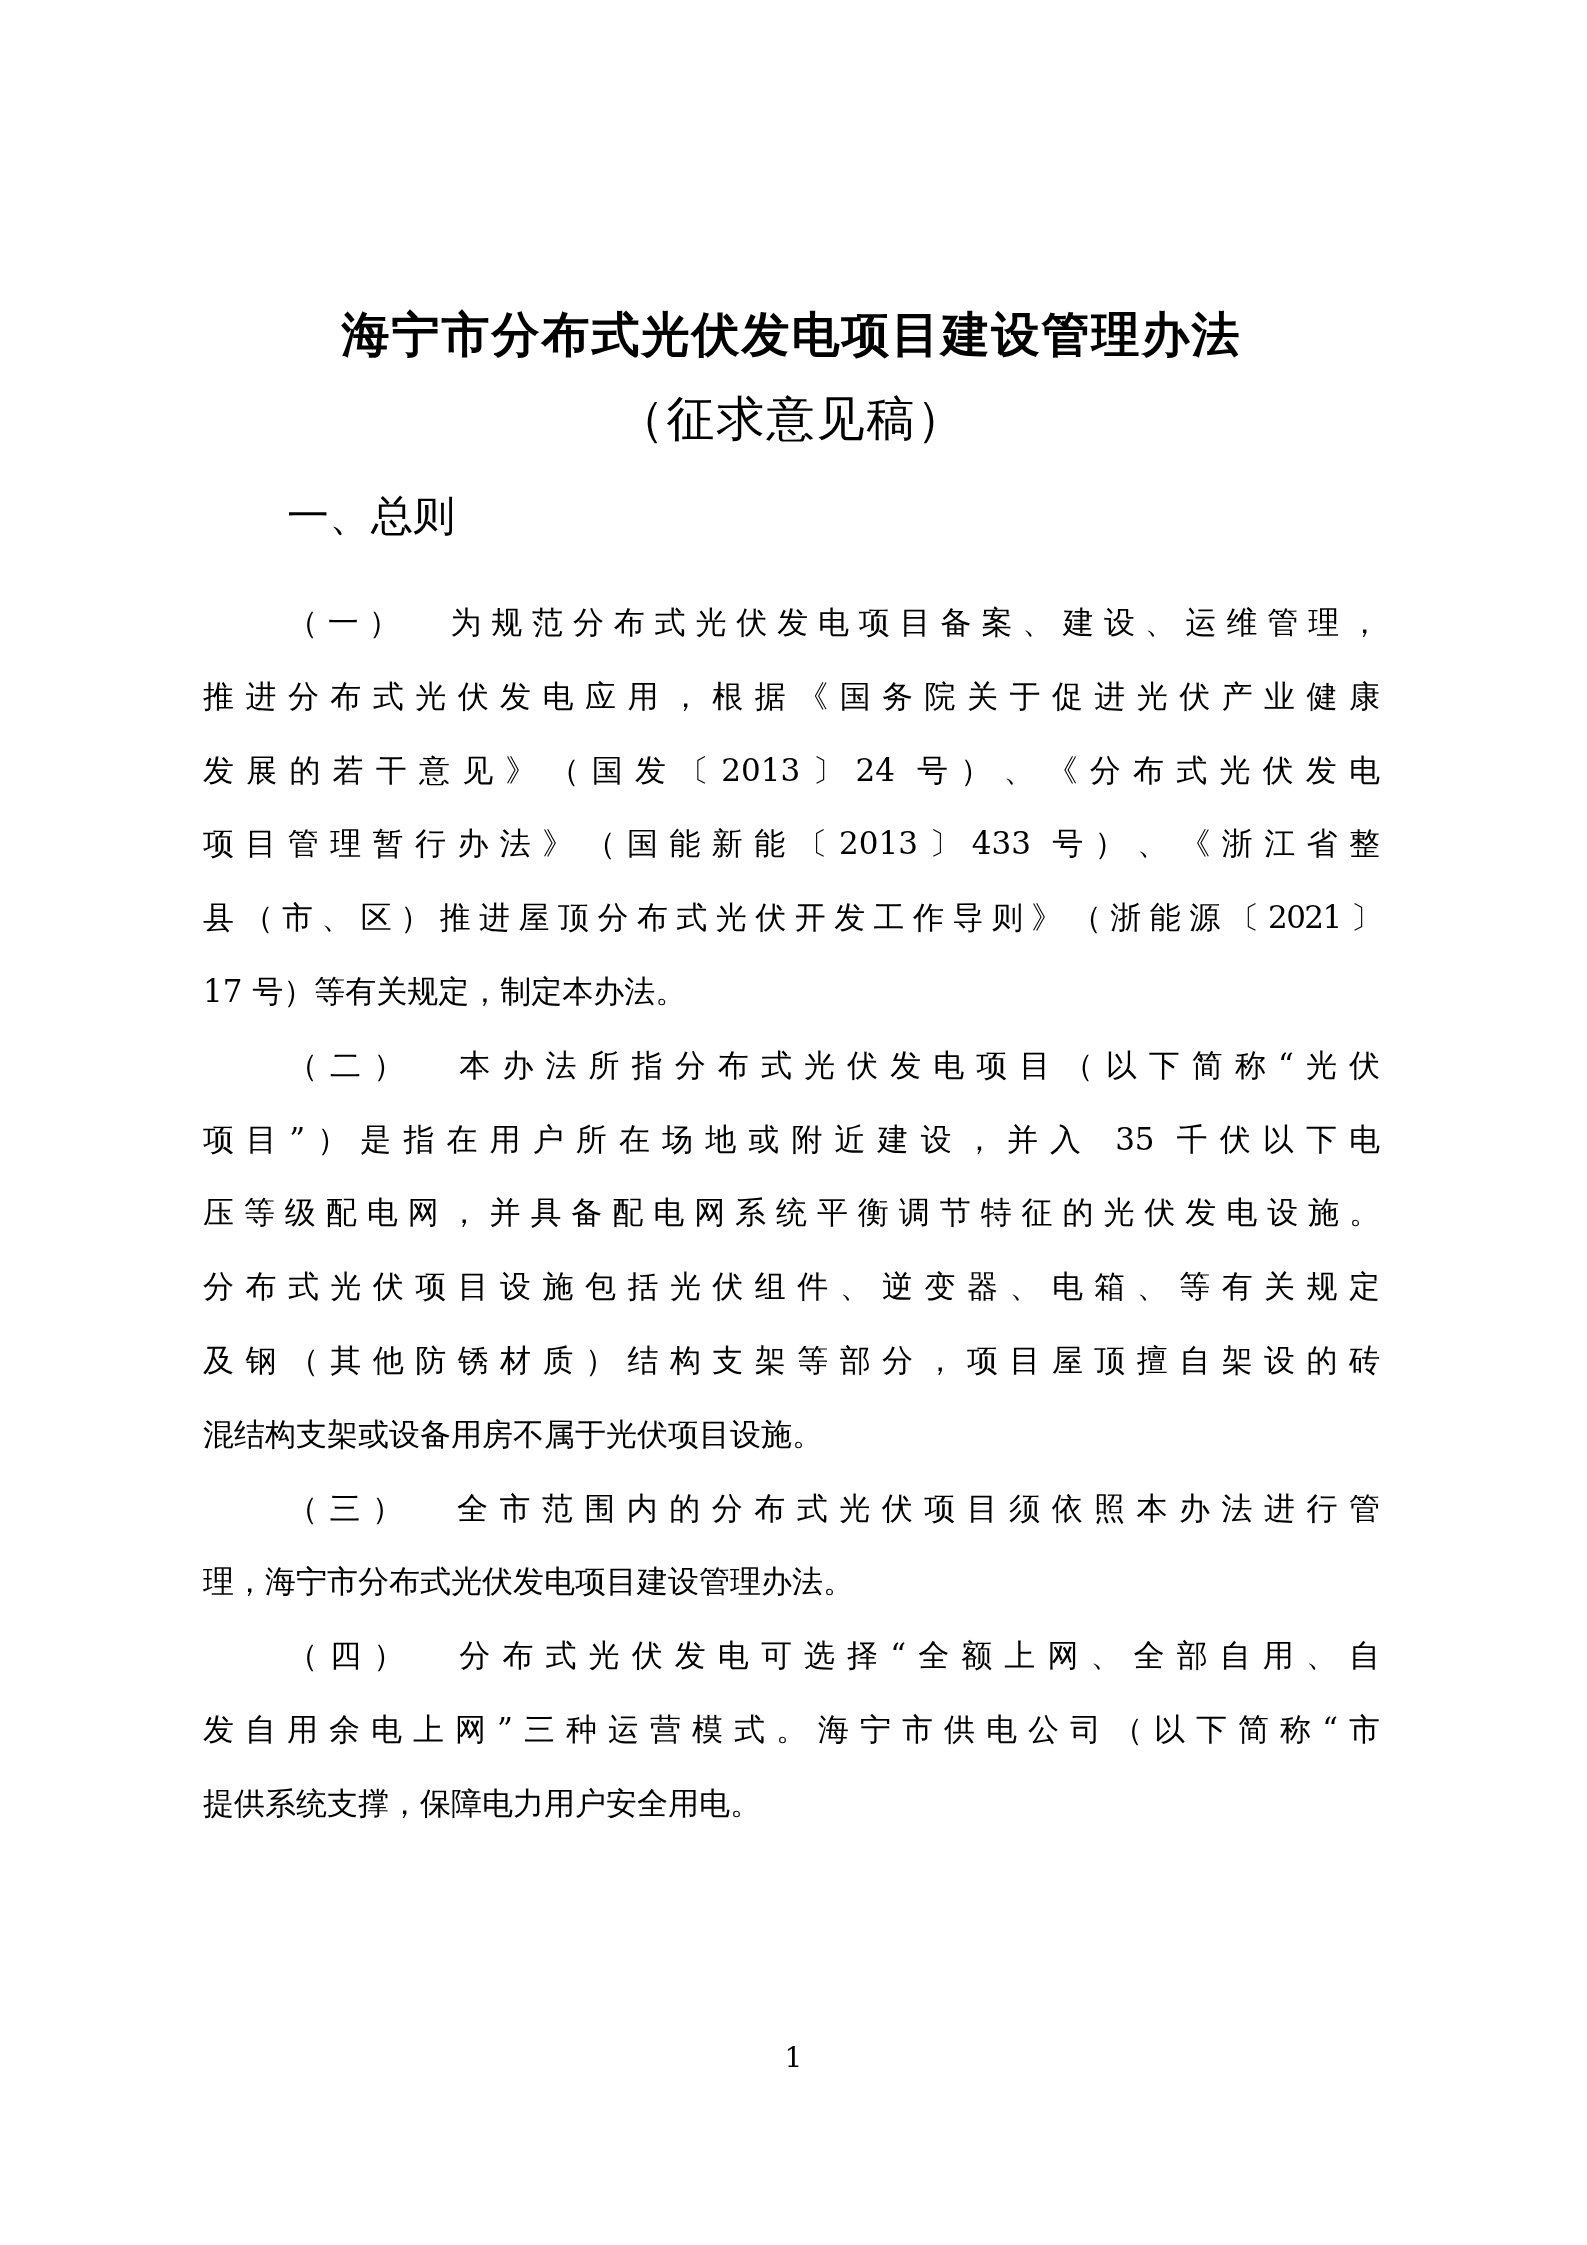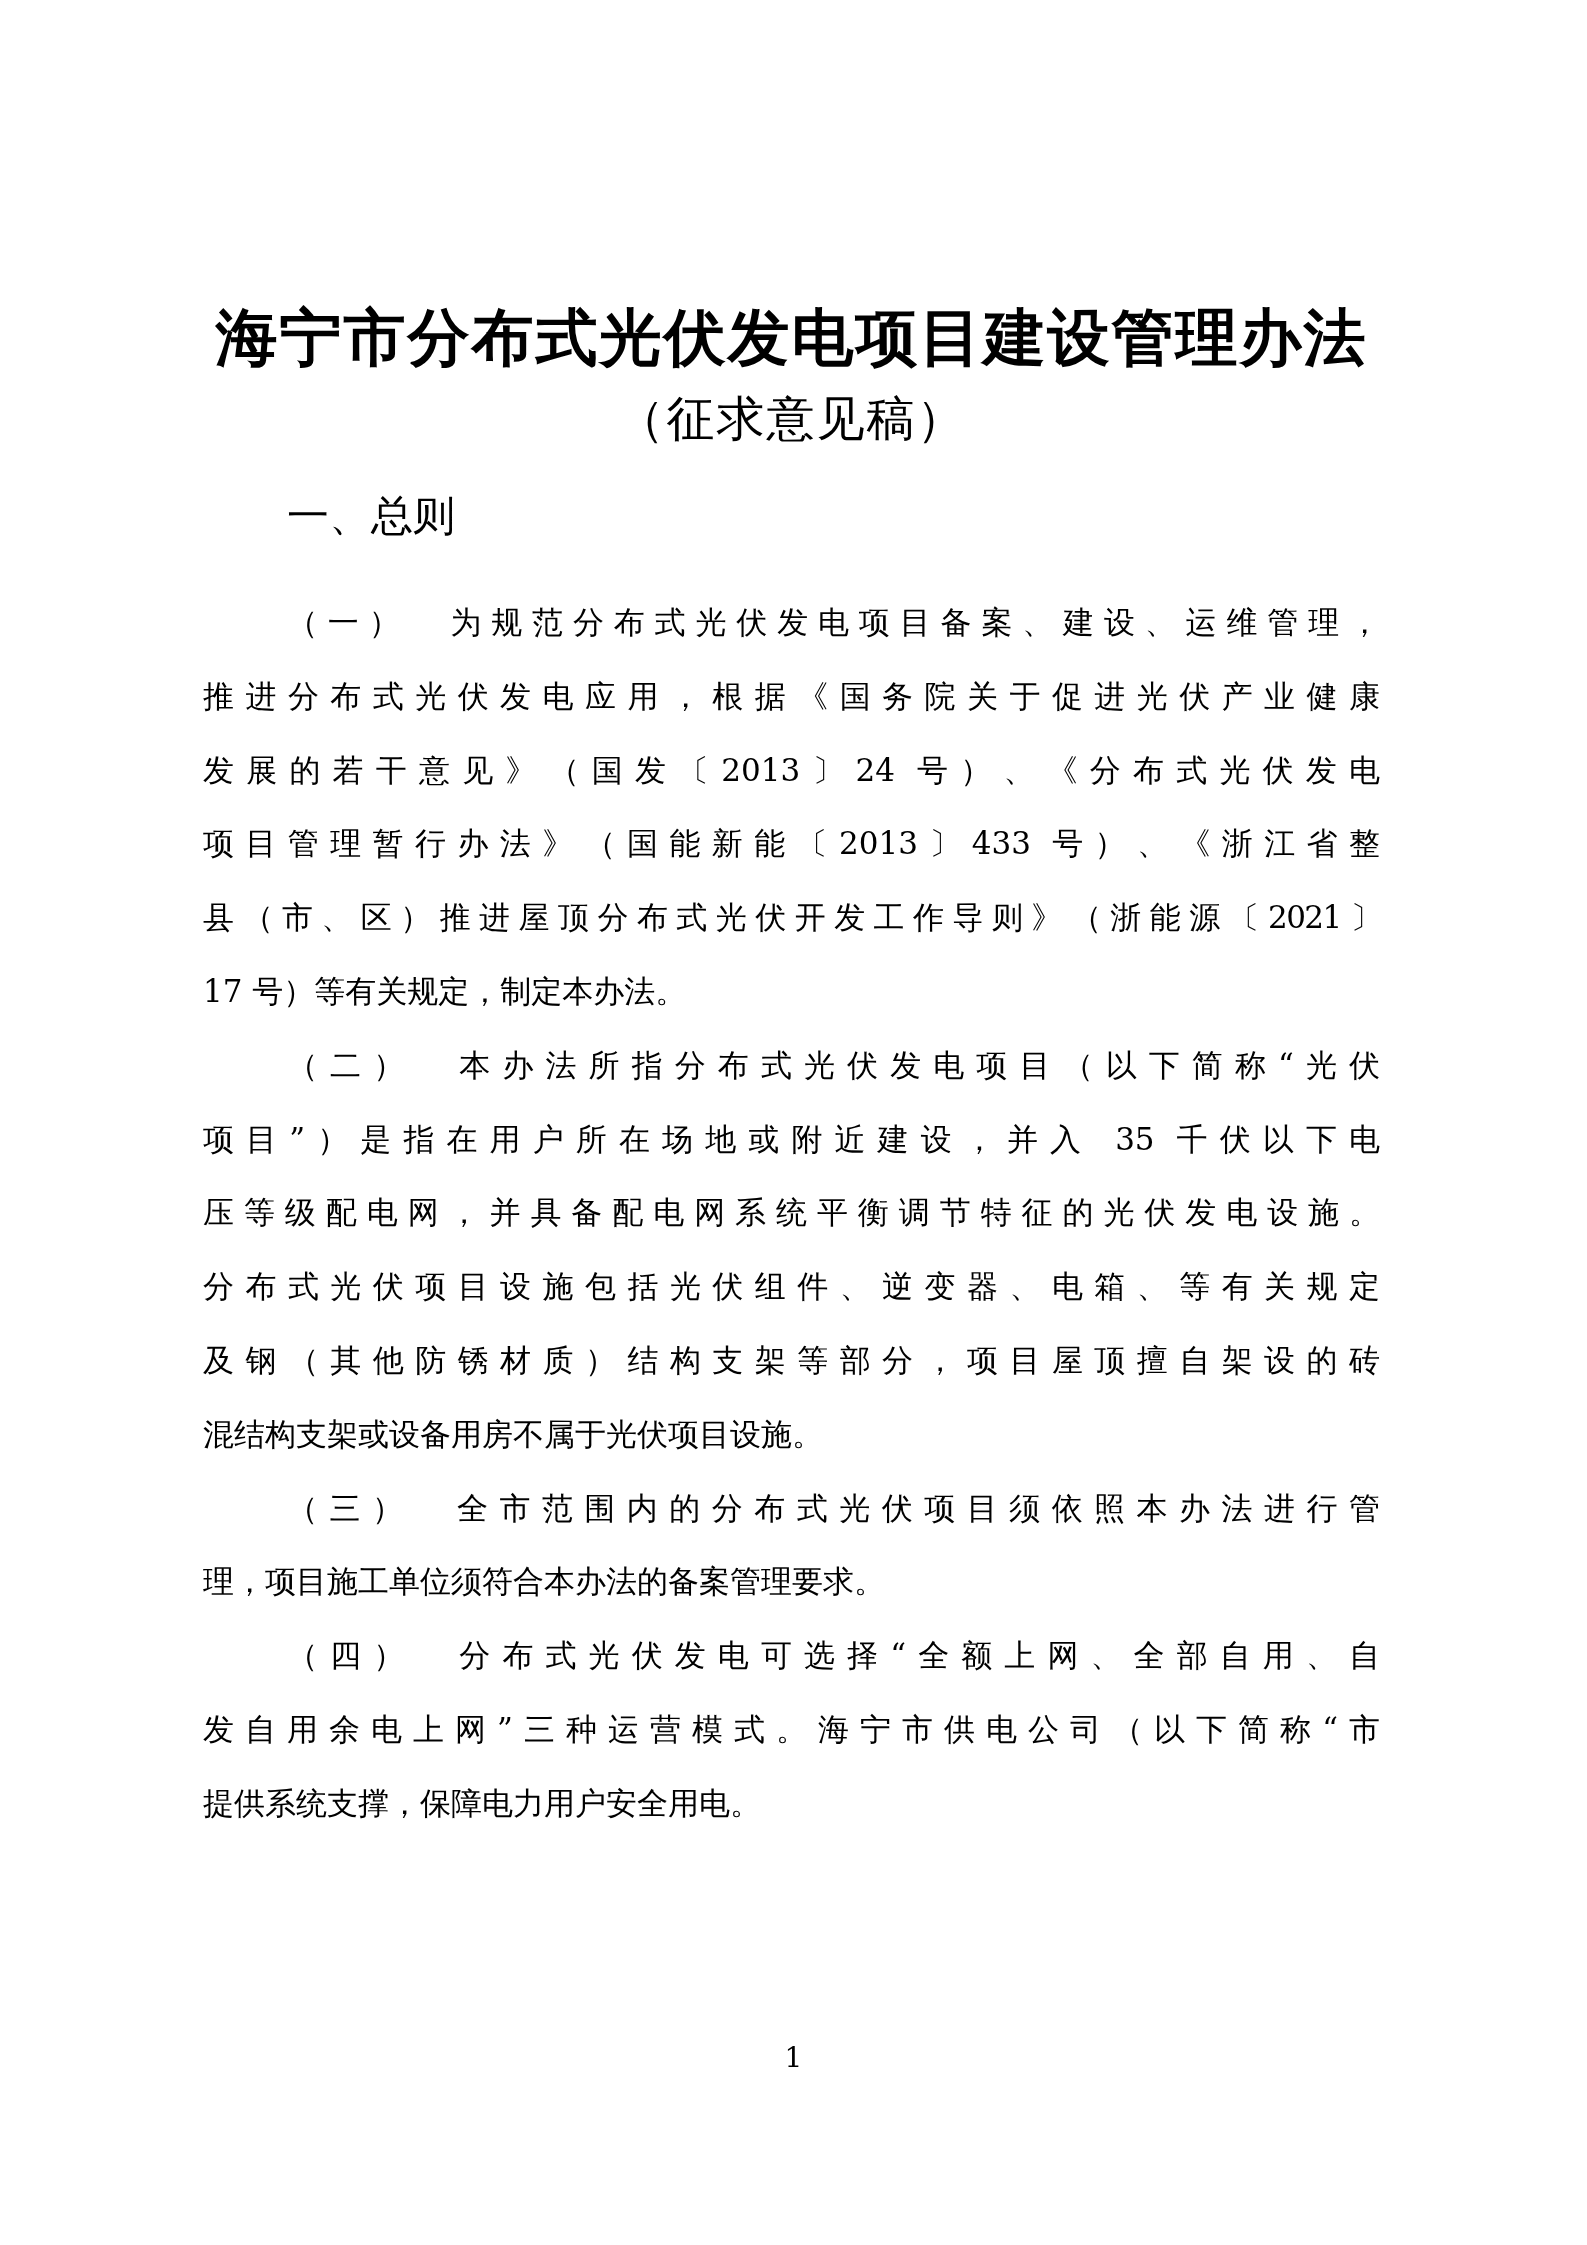--- a/index.html
+++ b/index.html
@@ -15,23 +15,23 @@
     color: #000000;
     font-family: "DejaVu Serif", "Liberation Serif", serif;
     overflow: hidden;
   }
   .title {
     position: absolute;
     left: 203px;
     top: 295px;
     width: 1177px;
     margin: 0;
-    font-family: Liberation Sans, sans-serif;
+    font-family: Liberation Mono, monospace;
     font-weight: 900;
-    font-size: 62px;
+    font-size: 48px;
     line-height: 86px;
     letter-spacing: 2px;
     text-align: center;
     white-space: nowrap;
   }
   .subtitle {
     position: absolute;
     left: 203px;
     top: 383px;
     width: 1177px;
@@ -109,21 +109,21 @@
     <div class="line para-end">17 号）等有关规定，制定本办法。</div>
 
     <div class="line indent">（二）　本办法所指分布式光伏发电项目（以下简称“光伏</div>
     <div class="line">项目”）是指在用户所在场地或附近建设，并入 35 千伏以下电</div>
     <div class="line">压等级配电网，并具备配电网系统平衡调节特征的光伏发电设施。</div>
     <div class="line">分布式光伏项目设施包括光伏组件、逆变器、电箱、等有关规定</div>
     <div class="line">及钢（其他防锈材质）结构支架等部分，项目屋顶擅自架设的砖</div>
     <div class="line para-end">混结构支架或设备用房不属于光伏项目设施。</div>
 
     <div class="line indent">（三）　全市范围内的分布式光伏项目须依照本办法进行管</div>
-    <div class="line para-end">理，项目施工单位须符合本办法的备案管理要求。</div>
+    <div class="line para-end">理，海宁市分布式光伏发电项目建设管理办法。</div>
 
     <div class="line indent">（四）　分布式光伏发电可选择“全额上网、全部自用、自</div>
     <div class="line">发自用余电上网”三种运营模式。海宁市供电公司（以下简称“市</div>
     <div class="line para-end">提供系统支撑，保障电力用户安全用电。</div>
   </div>
 
   <div class="page-number">1</div>
 
 </div>
 

